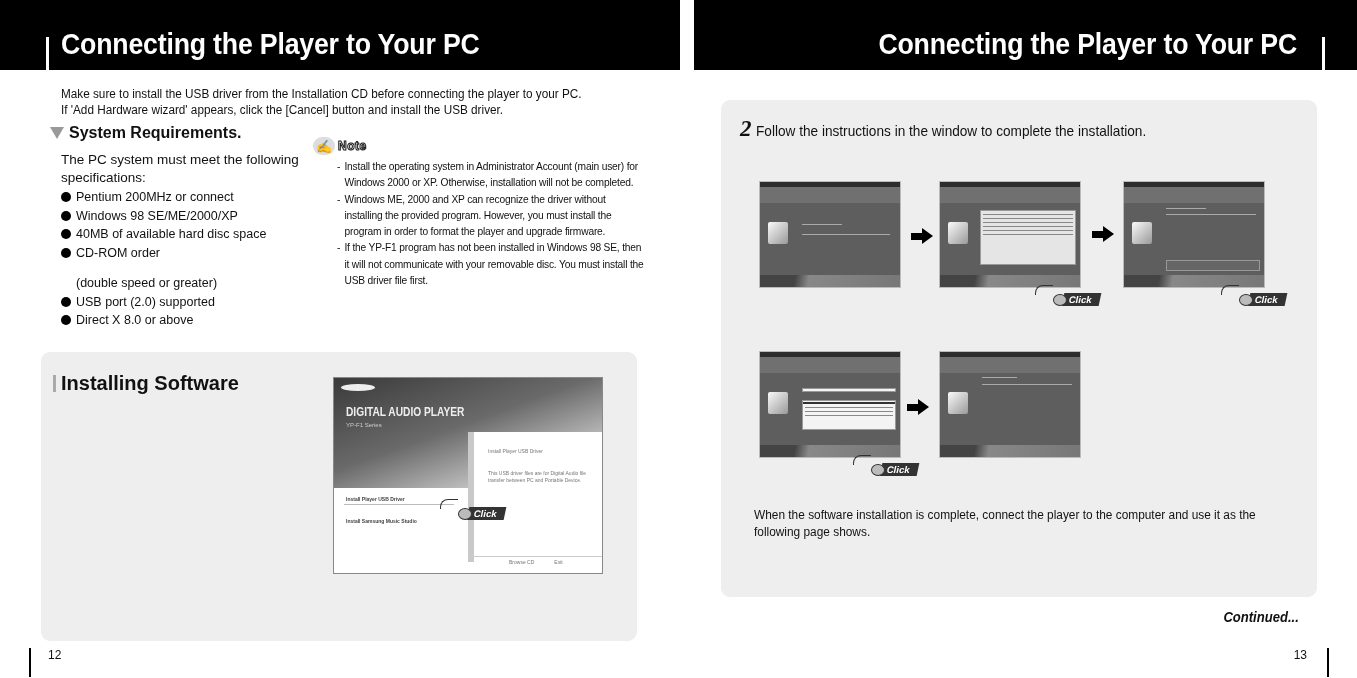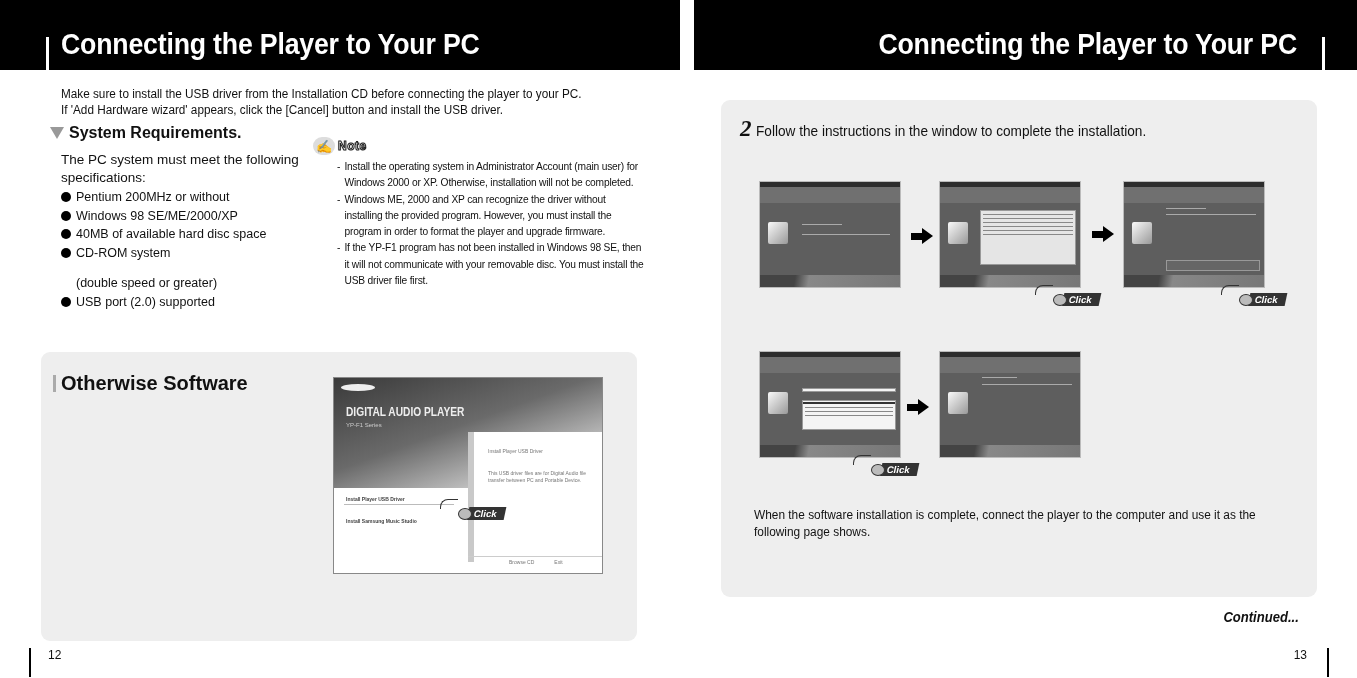--- a/index.html
+++ b/index.html
@@ -109,44 +109,45 @@
     <div>If 'Add Hardware wizard' appears, click the [Cancel] button and install the USB driver.</div>
   </div>
 
   <div class="sysreq">
     <div class="sysreq-title">
       <span class="tri-icon"></span>
       <span>System Requirements.</span>
     </div>
     <div class="sysreq-desc">The PC system must meet the following specifications:</div>
     <ul class="sysreq-list">
-      <li><span class="bullet"></span><span>Pentium 200MHz or without</span></li>
+      <li><span class="bullet"></span><span>Pentium 200MHz or connect</span></li>
       <li><span class="bullet"></span><span>Windows 98 SE/ME/2000/XP</span></li>
       <li><span class="bullet"></span><span>40MB of available hard disc space</span></li>
-      <li><span class="bullet"></span><span>CD-ROM system</span><span class="sub">(double speed or greater)</span></li>
+      <li><span class="bullet"></span><span>CD-ROM order</span><span class="sub">(double speed or greater)</span></li>
       <li><span class="bullet"></span><span>USB port (2.0) supported</span></li>
+      <li><span class="bullet"></span><span>Direct X 8.0 or above</span></li>
     </ul>
   </div>
 
   <div class="note">
     <div class="note-head">
       <span class="note-icon">✍</span>
       <span class="note-title">Note</span>
     </div>
     <ul class="note-list">
       <li><span class="dash">-</span><span>Install the operating system in Administrator Account (main user) for Windows 2000 or XP. Otherwise, installation will not be completed.</span></li>
       <li><span class="dash">-</span><span>Windows ME, 2000 and XP can recognize the driver without installing the provided program. However, you must install the program in order to format the player and upgrade firmware.</span></li>
       <li><span class="dash">-</span><span>If the YP-F1 program has not been installed in Windows 98 SE, then it will not communicate with your removable disc. You must install the USB driver file first.</span></li>
     </ul>
   </div>
 
   <div class="install-panel">
     <div class="install-title">
       <span class="title-tick"></span>
-      <span>Otherwise Software</span>
+      <span>Installing Software</span>
     </div>
 
     <div class="cd-shot">
       <div class="cd-top"></div>
       <div class="cd-logo"></div>
       <div class="cd-brand">DIGITAL AUDIO PLAYER</div>
       <div class="cd-series">YP-F1   Series</div>
       <div class="cd-right">
         <div class="cd-right-title">Install Player USB Driver</div>
         <div class="cd-right-desc">This USB driver files are for Digital Audio file transfer between PC and Portable Device.</div>

